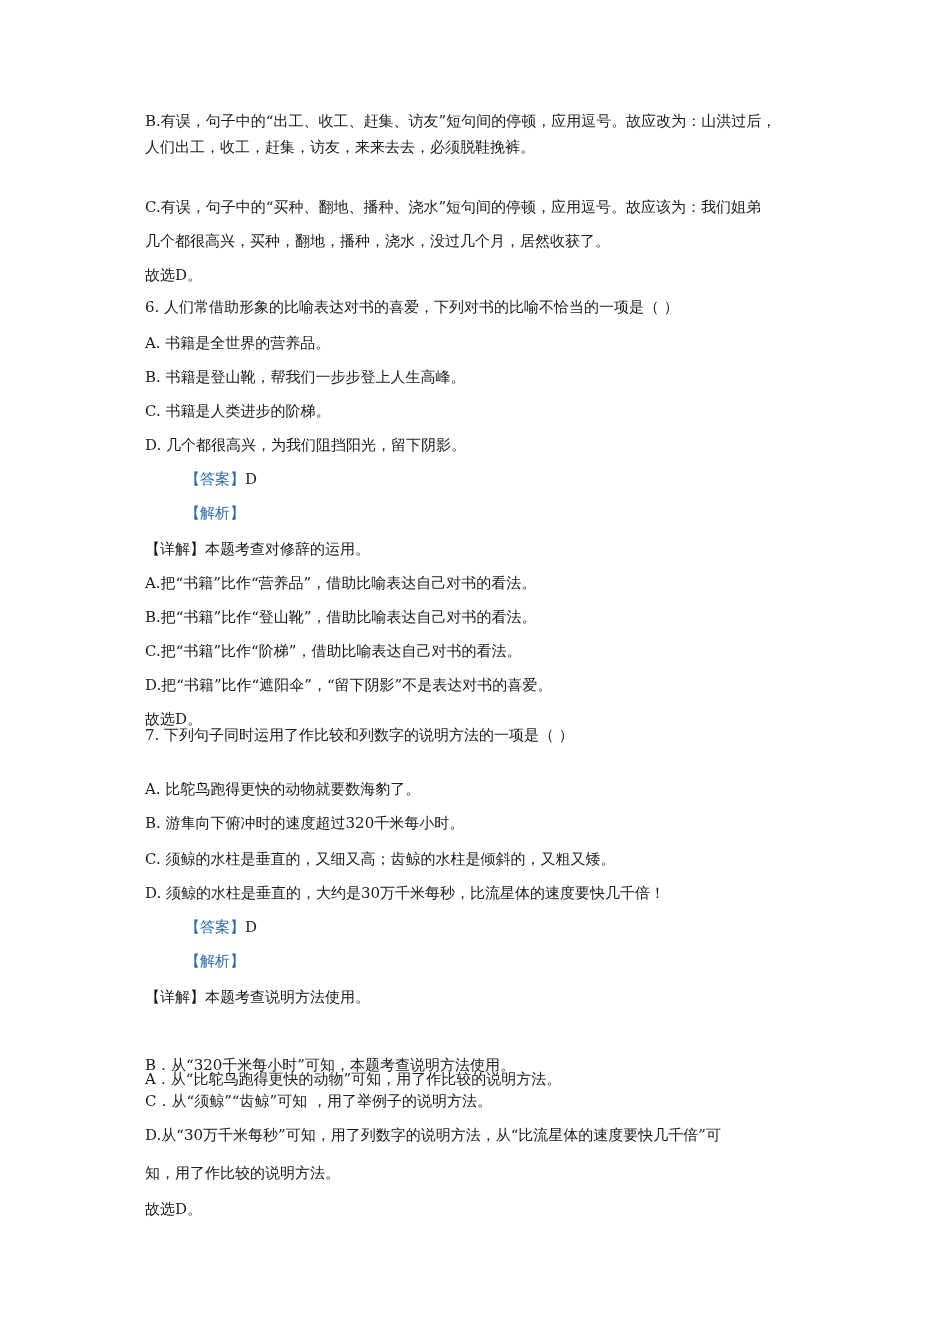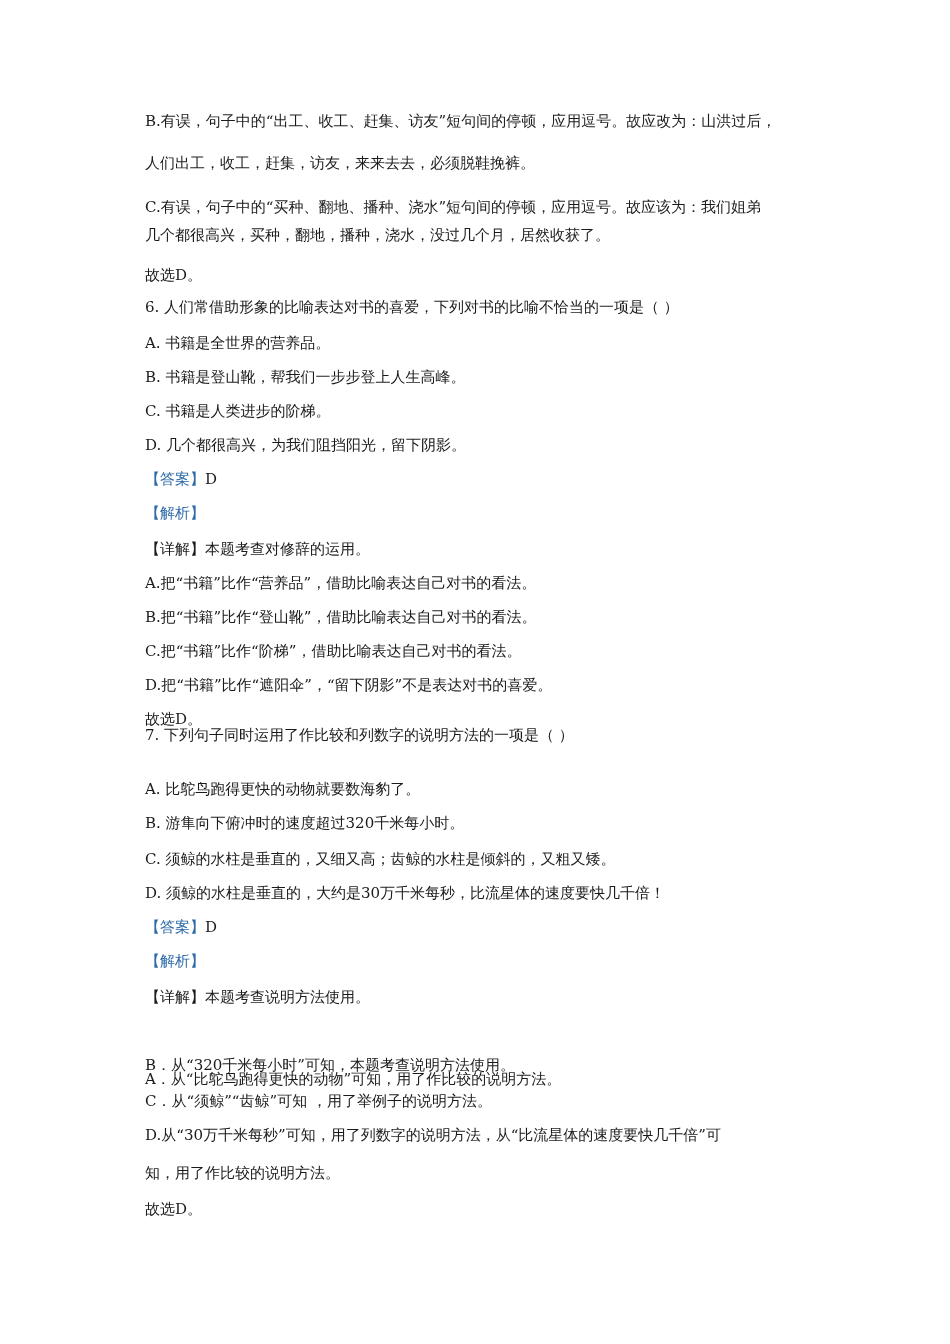--- a/index.html
+++ b/index.html
@@ -1,29 +1,29 @@
 <!DOCTYPE html>
 <html><head>
 <meta charset="utf-8">
 <style>
   html, body { margin: 0; padding: 0; background: #ffffff; }
   body { width: 950px; height: 1344px; position: relative; overflow: hidden;
          font-family: "DejaVu Serif", "Liberation Serif", serif; color: #1a1a1a; }
   .page { position: absolute; left: 145px; top: 112px; width: 690px; }
   .line { font-size: 15px; line-height: 18px; white-space: nowrap; position: absolute; left: 0; text-align: right; }
-  .tag { color: #2e6aa8; }
+  .tag { color: #2e6aa8; margin-left: 40px; }
 </style>
 </head>
 <body>
 
 <div class="page">
   <div class="line" style="top:0px">B.有误，句子中的“出工、收工、赶集、访友”短句间的停顿，应用逗号。故应改为：山洪过后，</div>
-  <div class="line" style="top:42px">人们出工，收工，赶集，访友，来来去去，必须脱鞋挽裤。</div>
+  <div class="line" style="top:26px">人们出工，收工，赶集，访友，来来去去，必须脱鞋挽裤。</div>
   <div class="line" style="top:86px">C.有误，句子中的“买种、翻地、播种、浇水”短句间的停顿，应用逗号。故应该为：我们姐弟</div>
-  <div class="line" style="top:114px">几个都很高兴，买种，翻地，播种，浇水，没过几个月，居然收获了。</div>
+  <div class="line" style="top:120px">几个都很高兴，买种，翻地，播种，浇水，没过几个月，居然收获了。</div>
   <div class="line" style="top:154px">故选D。</div>
 
   <div class="line" style="top:186px">6.  人们常借助形象的比喻表达对书的喜爱，下列对书的比喻不恰当的一项是（    ）</div>
   <div class="line" style="top:222px">A.  书籍是全世界的营养品。</div>
   <div class="line" style="top:256px">B.  书籍是登山靴，帮我们一步步登上人生高峰。</div>
   <div class="line" style="top:290px">C.  书籍是人类进步的阶梯。</div>
   <div class="line" style="top:324px">D.  几个都很高兴，为我们阻挡阳光，留下阴影。</div>
   <div class="line" style="top:358px">
     <span class="tag">【答案】</span><span>D</span>
   </div>

